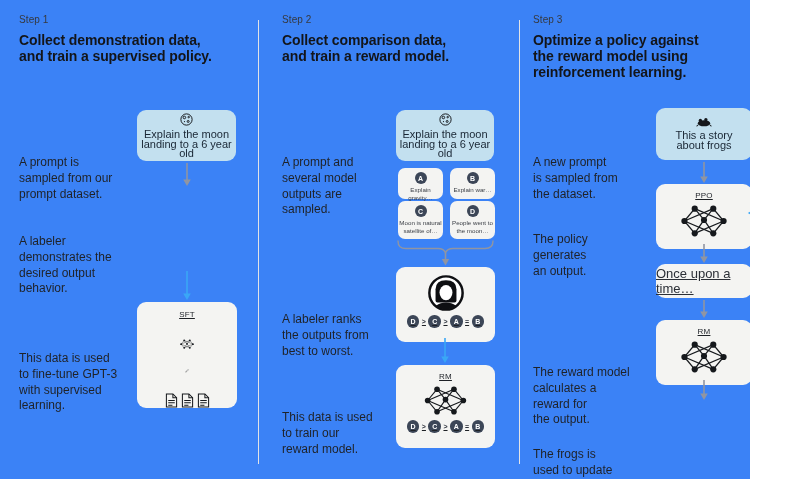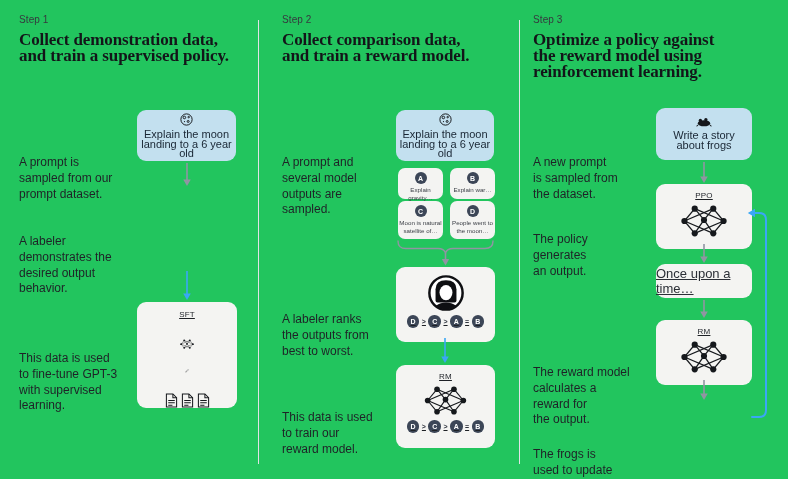--- a/index.html
+++ b/index.html
@@ -1,21 +1,21 @@
 <!DOCTYPE html>
 <html><head>
 <meta charset="utf-8">
 <style>
   html,body{margin:0;padding:0;background:#fff;}
-  .canvas{position:relative;width:750px;height:479px;background:#22c55e;overflow:hidden;
-          font-family:"Liberation Sans","DejaVu Sans",sans-serif;color:#1d2025;padding-left:39px;}
+  .canvas{position:relative;width:750px;height:479px;background:#3b82f6;overflow:hidden;
+          font-family:"Liberation Sans","DejaVu Sans",sans-serif;color:#1d2025;}
   .abs{position:absolute;}
   .divider{position:absolute;top:20px;width:1px;height:444px;background:#e2e3e6;}
   .step-label{font-size:10px;color:#36393f;letter-spacing:.1px;}
-  .heading{font-size:17px;font-weight:700;line-height:16.2px;color:#131519;white-space:pre-line;letter-spacing:-0.1px;font-family:Liberation Serif, serif;}
+  .heading{font-size:14px;font-weight:700;line-height:16.2px;color:#131519;white-space:pre-line;letter-spacing:-0.1px;}
   .body-text{font-size:12px;line-height:15.8px;color:#1f2227;white-space:pre-line;margin-top:48px;}
   .bluebox{background:#c3e0ef;border-radius:9px;display:flex;flex-direction:column;align-items:center;justify-content:center;gap:3px;}
   .btxt{font-size:11px;line-height:9.6px;color:#192634;text-align:center;white-space:pre-line;}
   .panel{background:#f4f4f2;border-radius:9px;display:flex;flex-direction:column;align-items:center;text-decoration:underline;}
   .plabel{font-size:8px;color:#24272d;letter-spacing:.2px;}
   .ptxt{font-size:7.5px;line-height:9.6px;color:#2e3238;text-align:center;white-space:pre-line;}
   .otxt{font-size:13px;color:#2b2f36;}
   .card{position:absolute;background:#f4f4f2;border-radius:7px;display:flex;flex-direction:column;align-items:center;padding-top:4px;gap:2px;}
   .badge{width:12px;height:12px;border-radius:50%;background:#3c4657;color:#fff;font-size:7px;font-weight:700;
          display:flex;align-items:center;justify-content:center;flex:none;}
@@ -276,21 +276,21 @@
   <div class="abs bluebox" style="left:656px;top:108px;width:96px;height:52px">
     <svg viewBox="0 0 22 15" width="16" height="11">
       <g fill="#15181c">
         <ellipse cx="11" cy="8.5" rx="8.5" ry="4.2"></ellipse>
         <circle cx="6" cy="4.6" r="2.3"></circle>
           <circle cx="13.6" cy="3.6" r="2.3"></circle>
         <path d="M3,11.5 Q1,13.8 0.3,12.3 L3.6,9.4 Z"></path>
         <path d="M19,11.5 Q21,13.8 21.7,12.3 L18.4,9.4 Z"></path>
       </g>
     </svg>
-    <div class="btxt">Write a story
+    <div class="btxt">This a story
 about frogs</div>
   </div>
 
   <svg class="abs" style="left:698px;top:162px" width="12" height="21">
     <line x1="6" y1="0" x2="6" y2="15" stroke="#9095a2" stroke-width="1.6"></line>
     <polygon points="2.2,14.5 9.8,14.5 6,21" fill="#9095a2"></polygon>
   </svg>
 
   <div class="abs panel" style="left:656px;top:184px;width:96px;height:58px;padding-top:7px;gap:4px">
     <div class="plabel">PPO</div>

